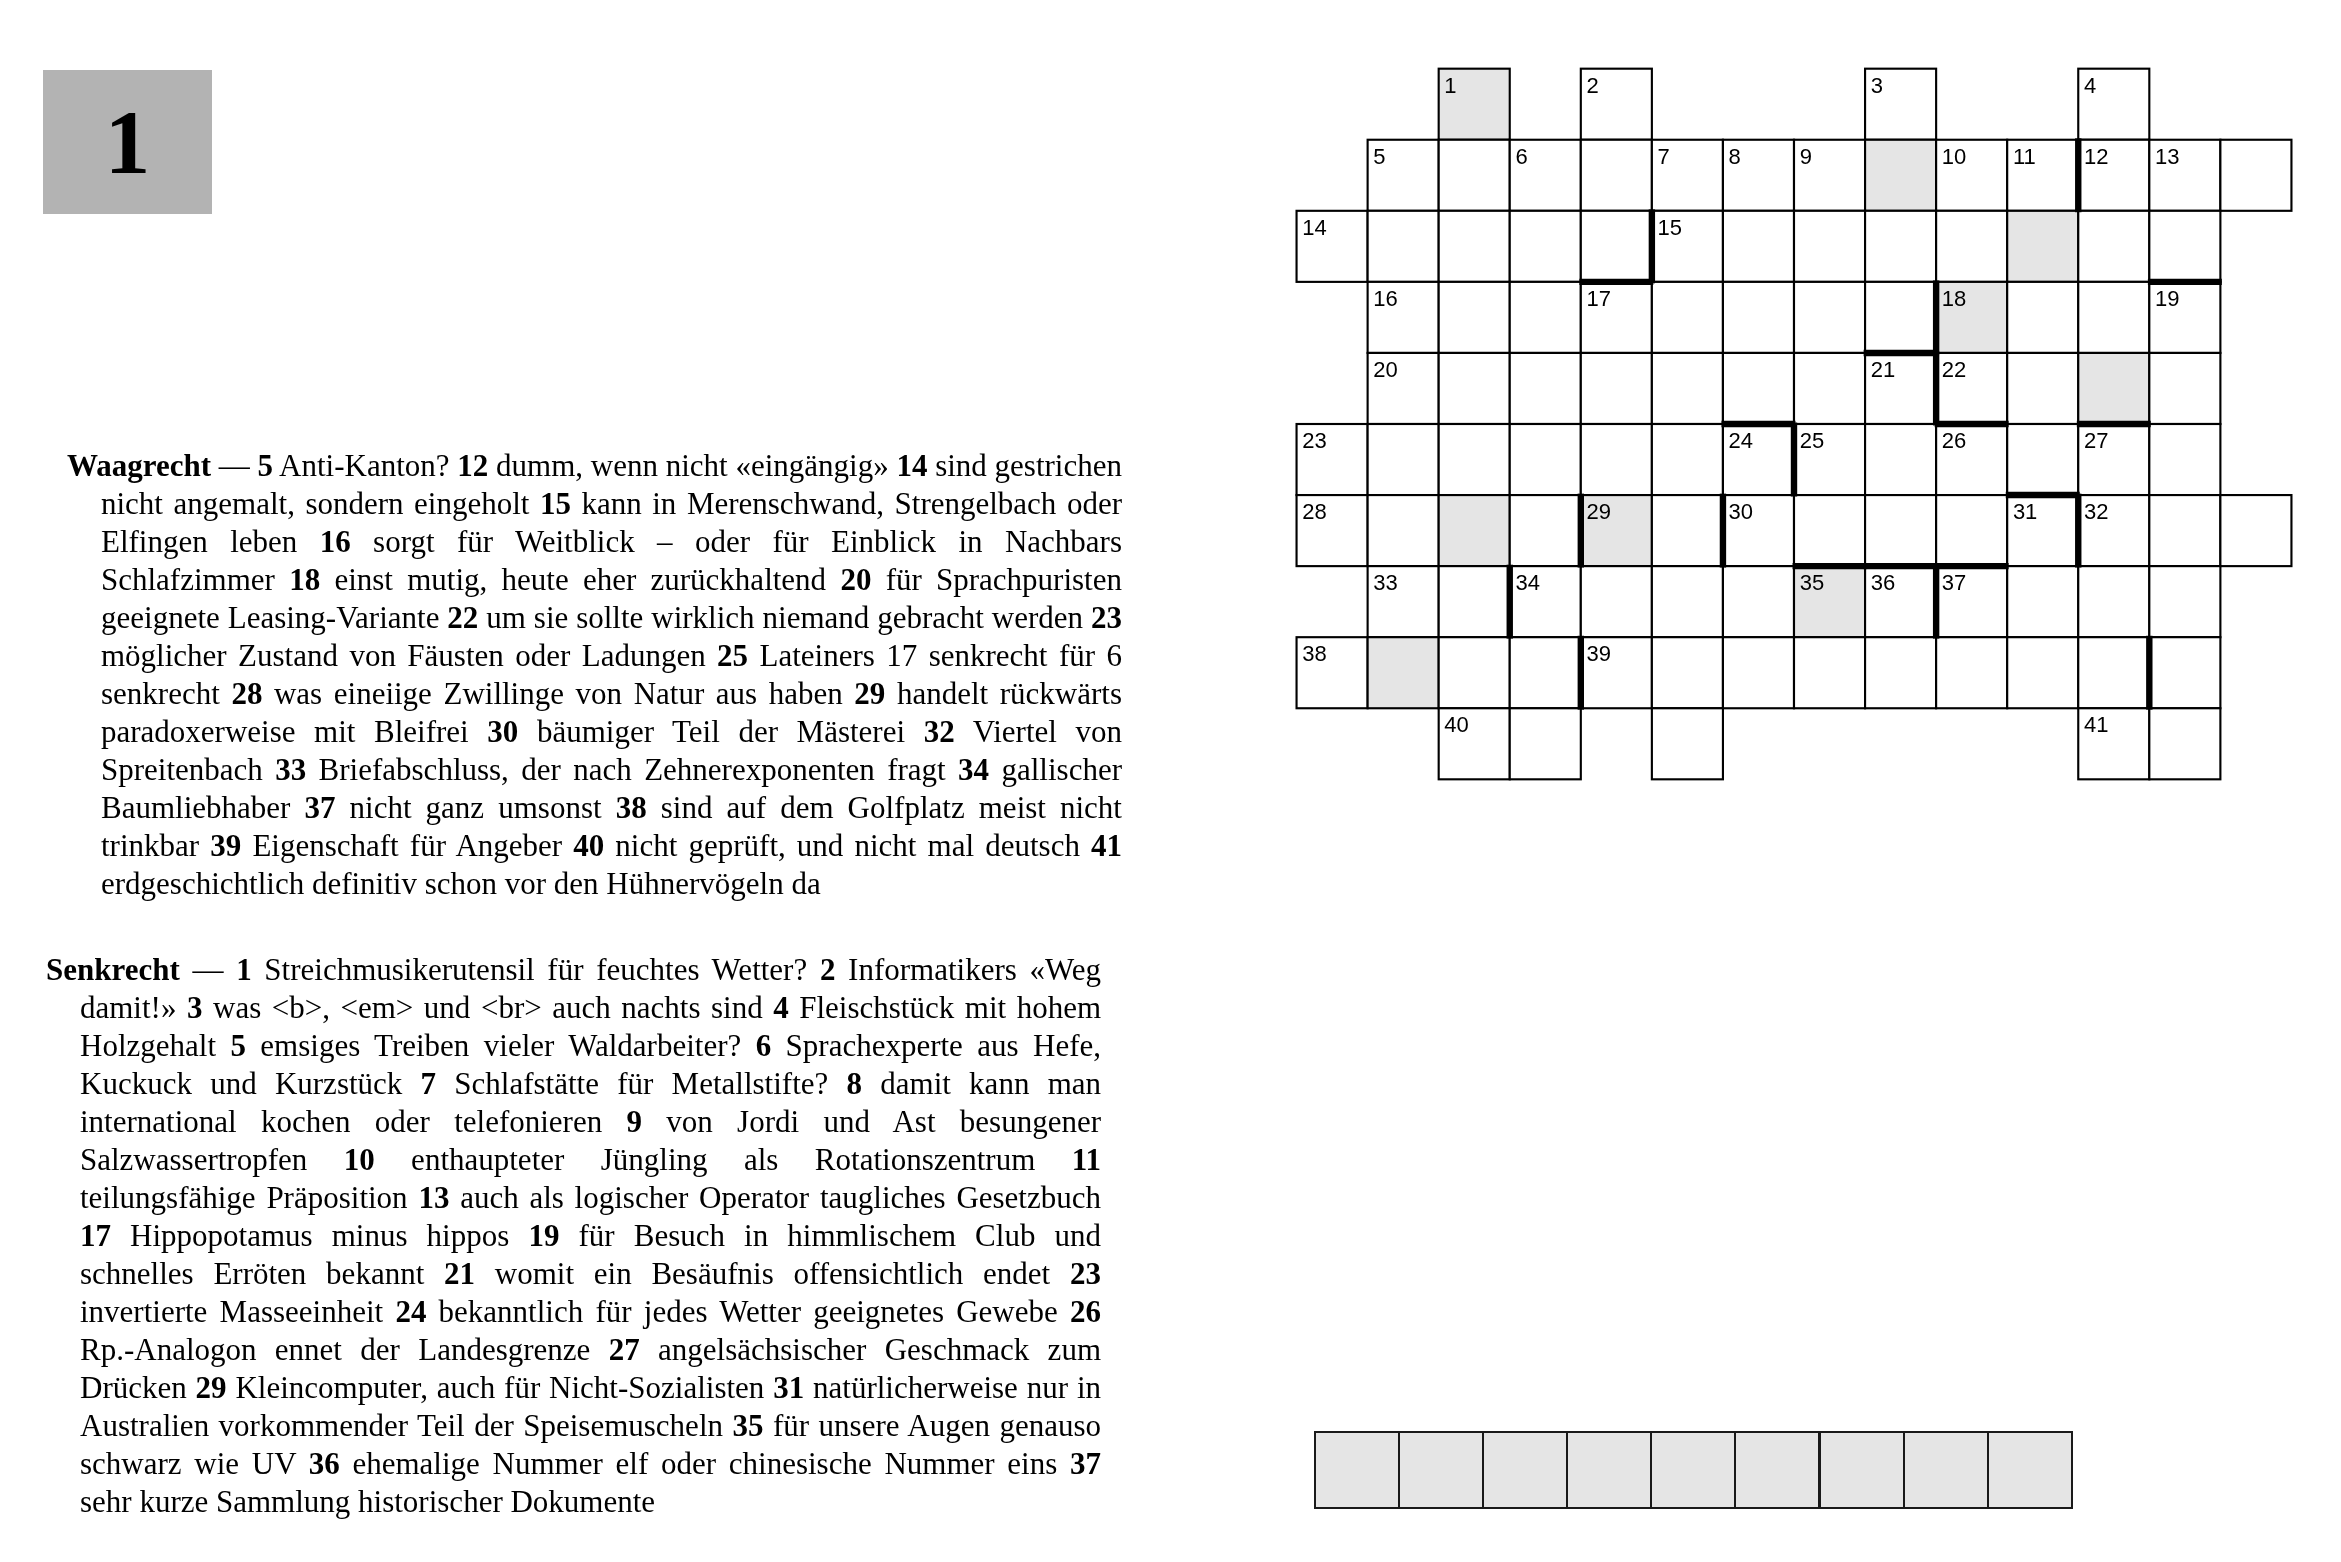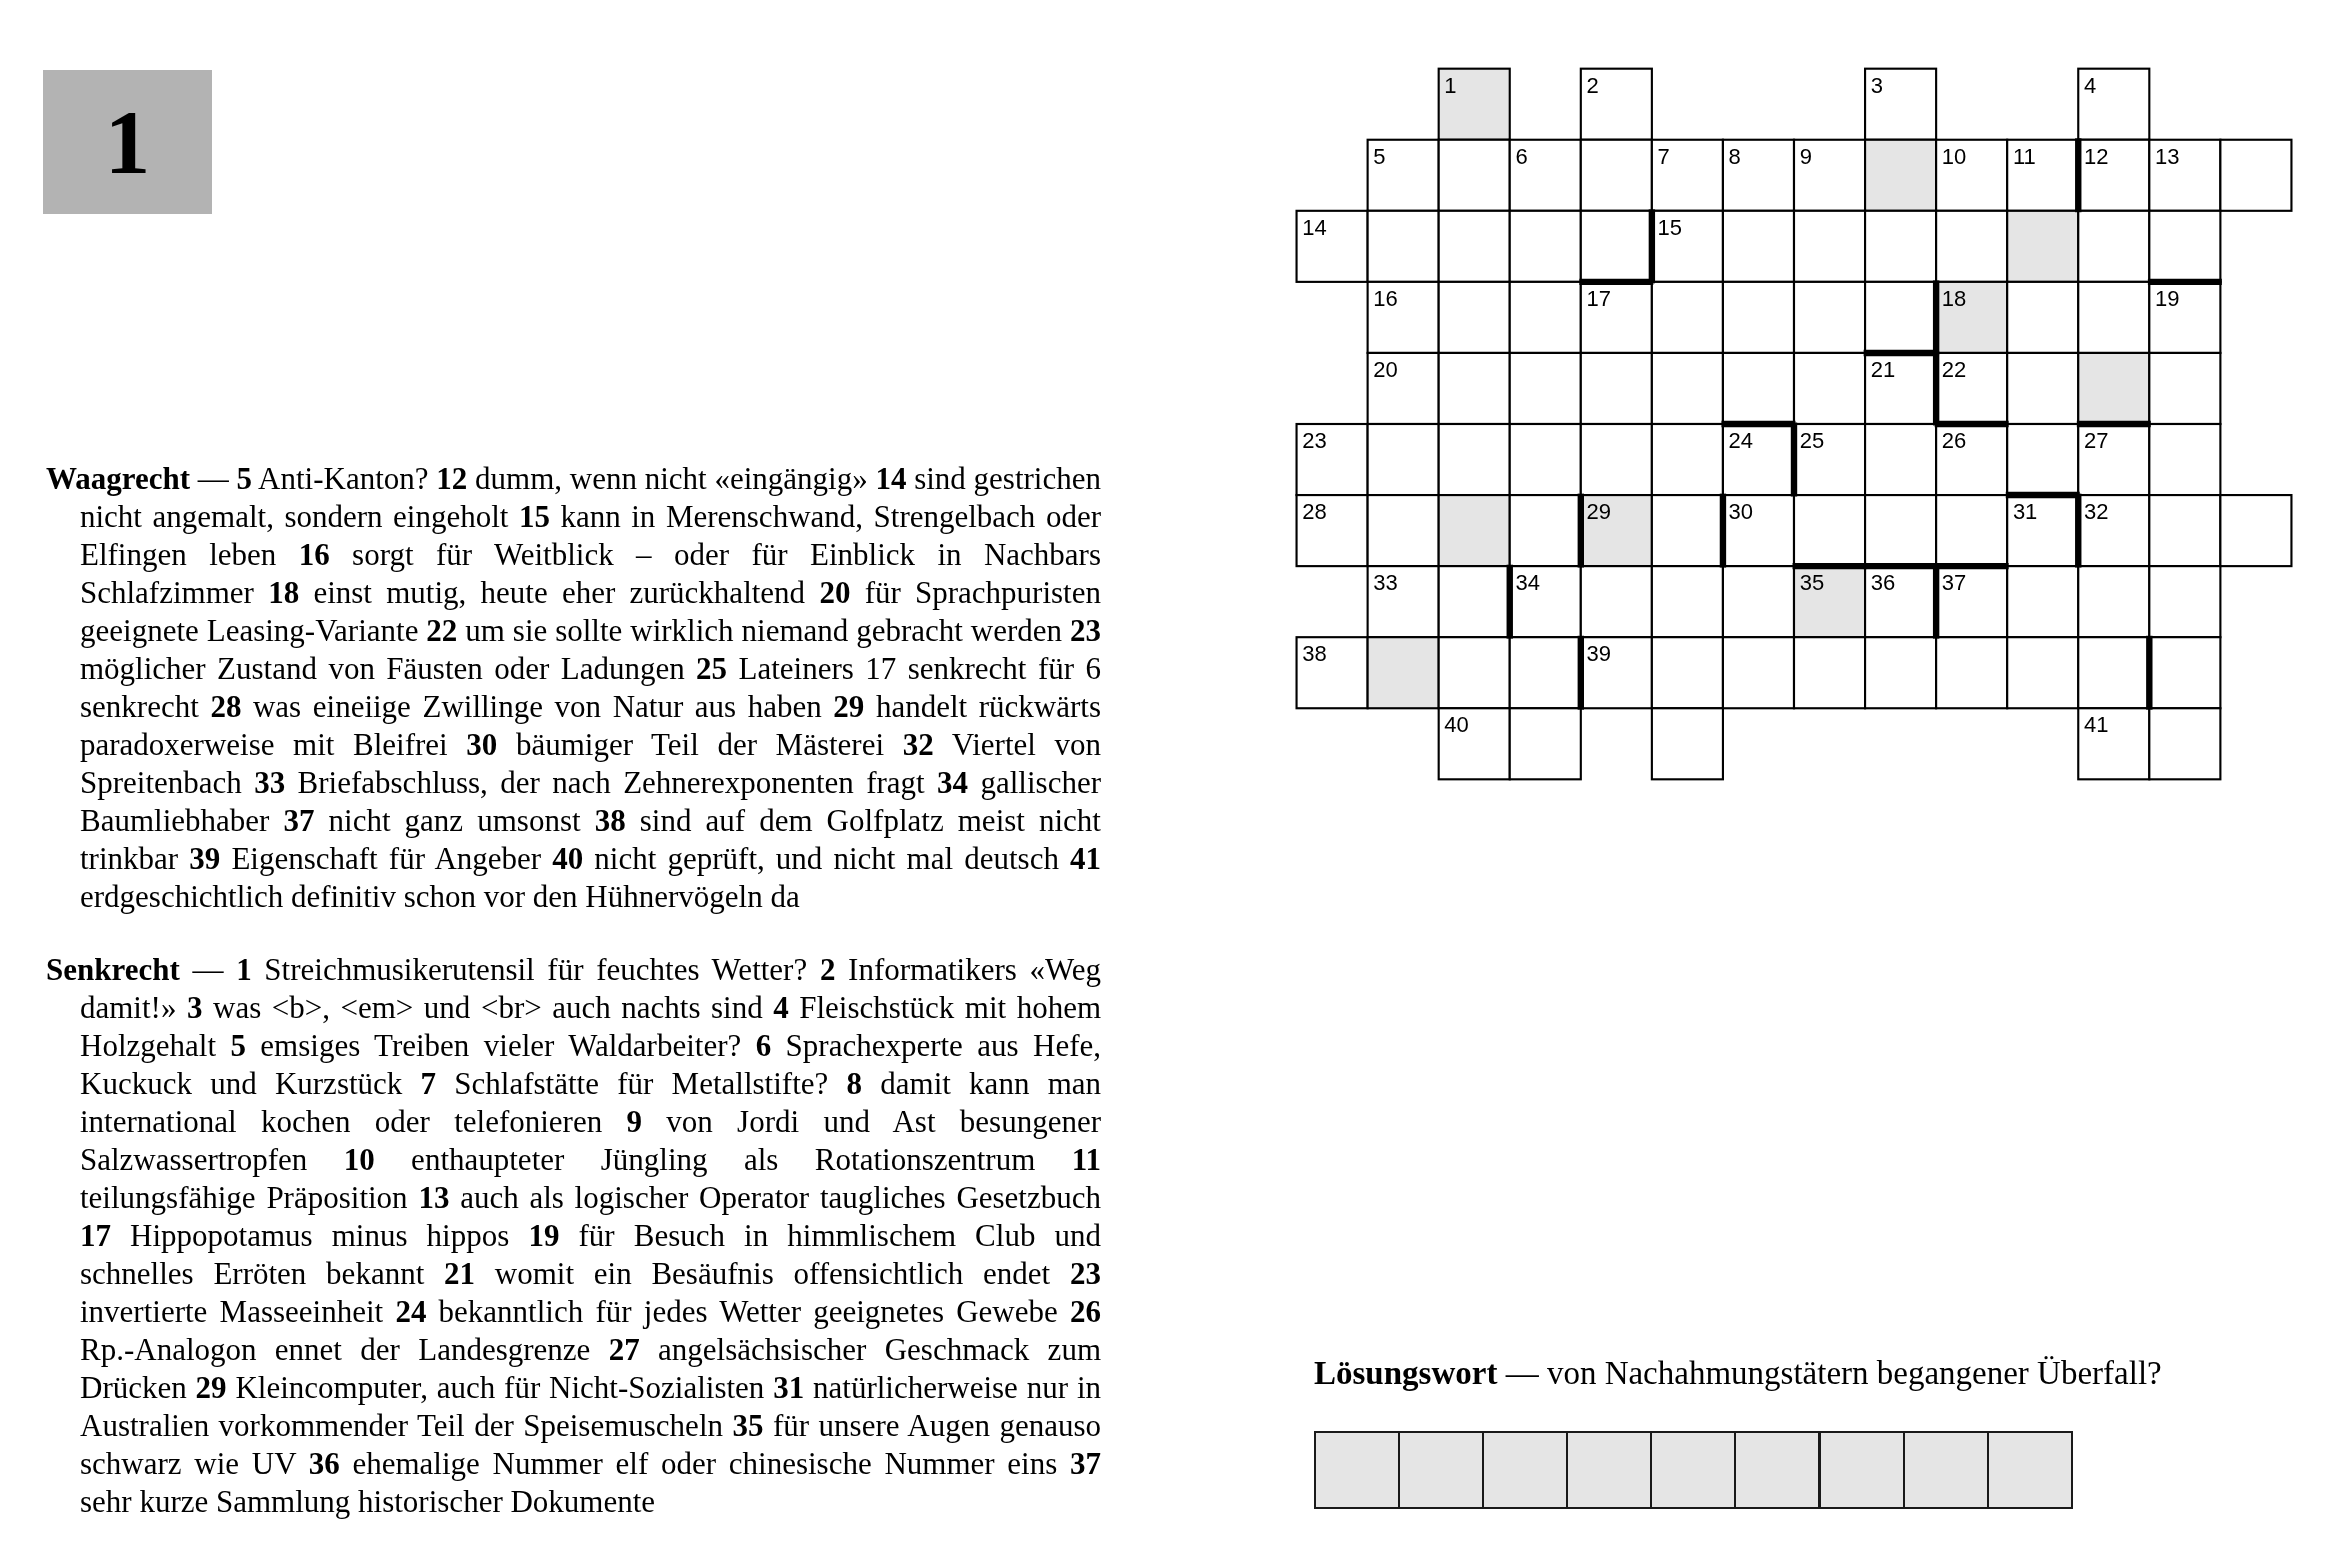--- a/index.html
+++ b/index.html
@@ -3,21 +3,21 @@
 <meta charset="utf-8">
 <style>
   html,body{margin:0;padding:0;background:#ffffff;}
   #page{position:relative;width:2342px;height:1562px;background:#ffffff;overflow:hidden;
         font-family:"Liberation Serif", serif;color:#000;}
   .page-number-box{position:absolute;left:43px;top:70px;width:169px;height:144px;
         background:#b3b3b3;display:flex;align-items:center;justify-content:center;}
   .page-number-box span{font-size:91px;font-weight:bold;line-height:1;}
   .clue-para{position:absolute;left:46px;width:1021px;font-size:31px;line-height:38px;
         text-align:justify;padding-left:34px;text-indent:-34px;}
-  #across-para{top:429px;}
+  #across-para{top:416px;margin-left:21px;}
   #down-para{top:920px;}
   .clue-para b{font-weight:bold;}
   #grid-svg{position:absolute;left:1293px;top:65px;}
   .cellnum{font-family:"Liberation Sans", sans-serif;font-size:31px;fill:#000;}
   #solution-label{position:absolute;left:1314px;top:1355px;font-size:33px;white-space:nowrap;}
   #solution-label .lbl{font-weight:bold;}
   #solution-boxes{position:absolute;left:1314px;top:1431px;display:flex;
         border:2.8px solid #1a1a1a;background:#1a1a1a;gap:2.1px;}
   .sol-box{width:82px;height:74px;background:#e5e5e5;}
 </style>
@@ -204,24 +204,20 @@
       <text x="313" y="739" class="cellnum">34</text>
       <text x="713" y="739" class="cellnum">35</text>
       <text x="813" y="739" class="cellnum">36</text>
       <text x="913" y="739" class="cellnum">37</text>
       <text x="13" y="839" class="cellnum">38</text>
       <text x="413" y="839" class="cellnum">39</text>
       <text x="213" y="939" class="cellnum">40</text>
       <text x="1113" y="939" class="cellnum">41</text>
     </svg>
 
-  <div id="solution-label">
-    <span class="lbl">Lösungswort</span><span> </span><span class="sep">—</span>
-    <span>von Nachahmungstätern begangener Überfall?</span>
-  </div>
 
   <div id="solution-boxes">
       <div class="sol-box"></div>
       <div class="sol-box"></div>
       <div class="sol-box"></div>
       <div class="sol-box"></div>
       <div class="sol-box"></div>
       <div class="sol-box"></div>
       <div class="sol-box"></div>
       <div class="sol-box"></div>

